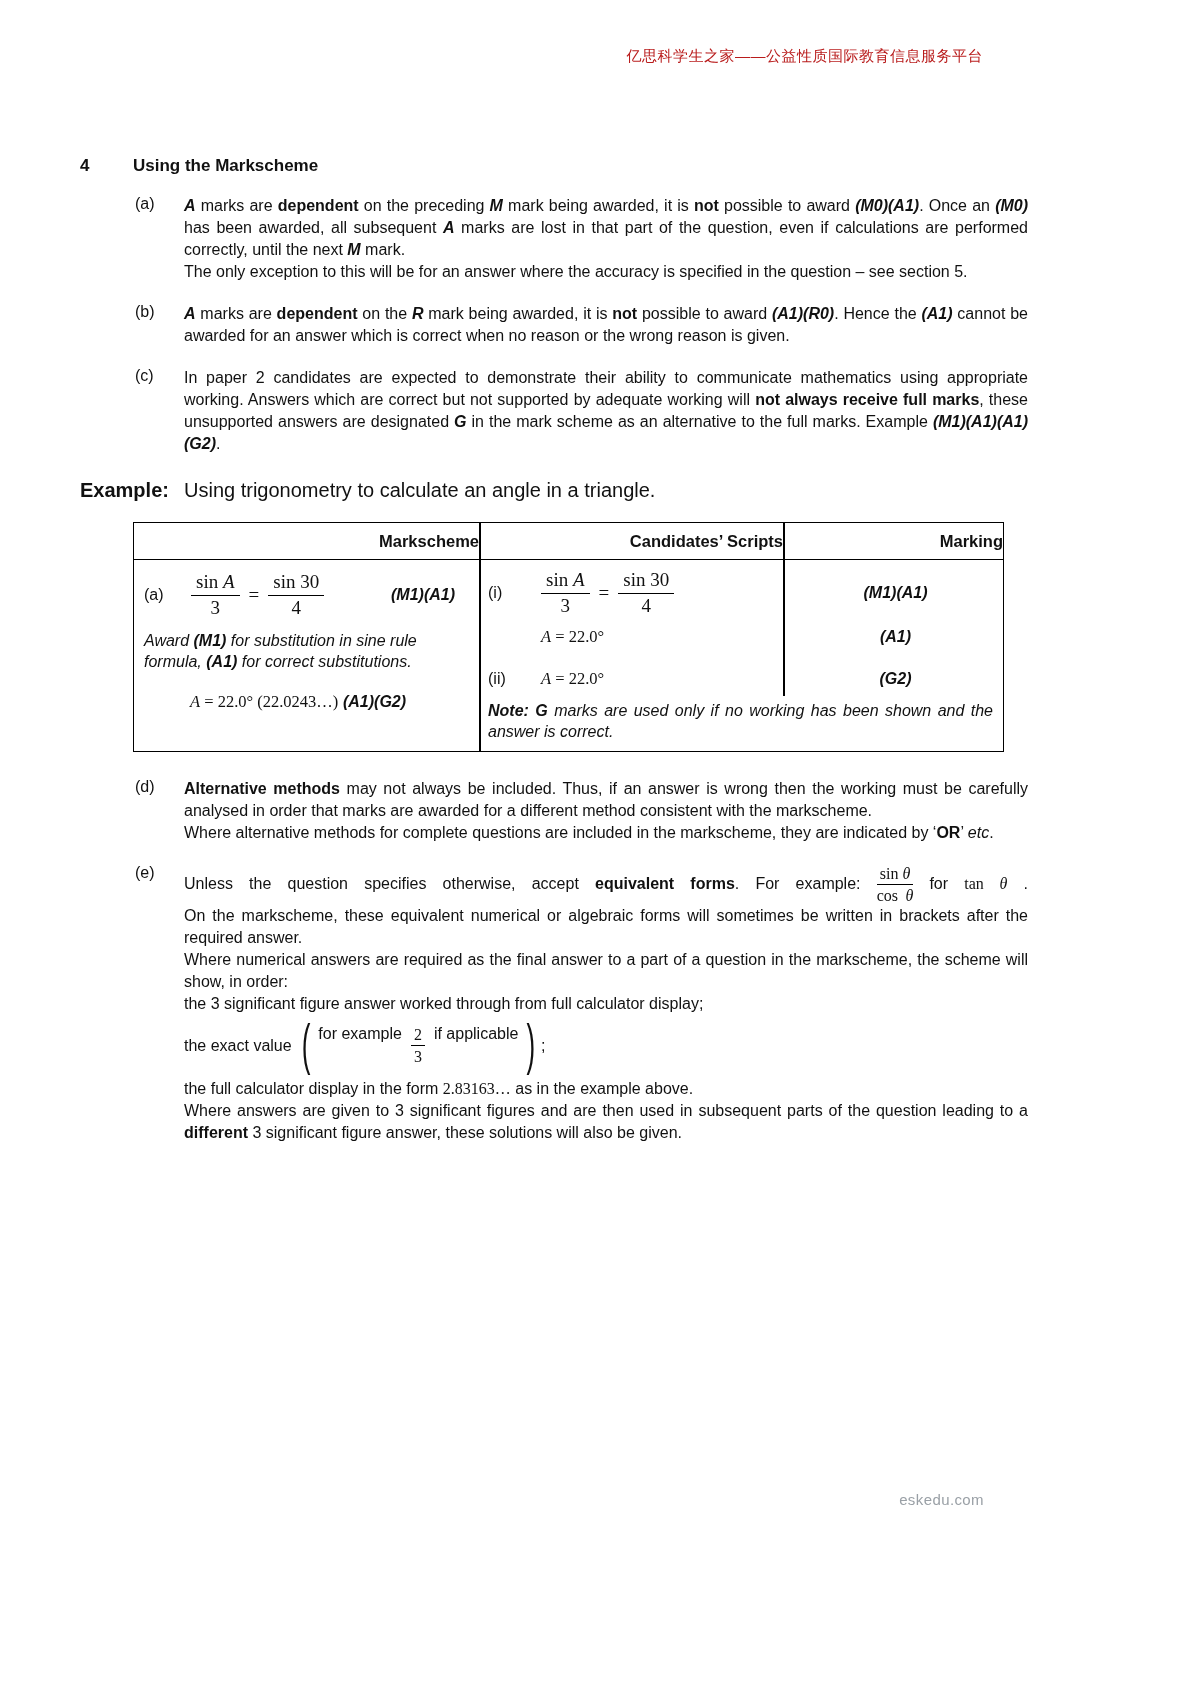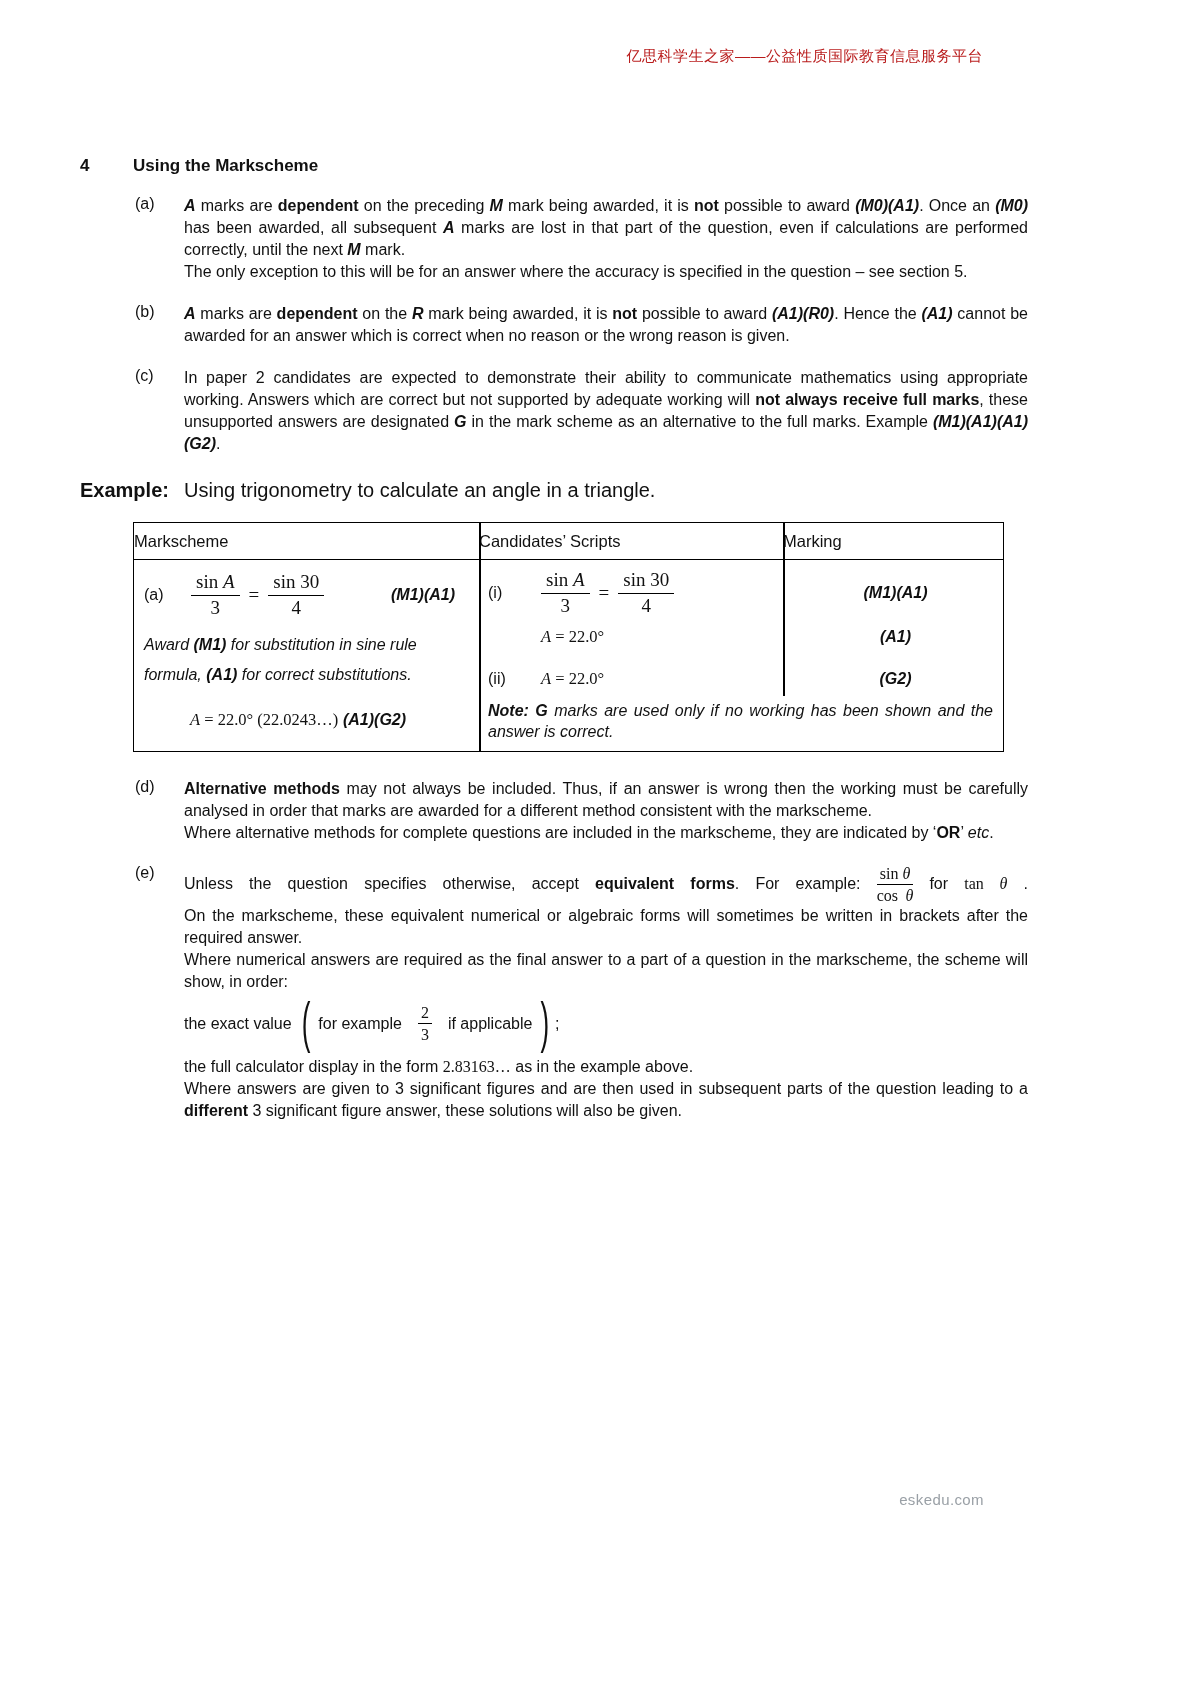--- a/index.html
+++ b/index.html
@@ -17,53 +17,53 @@
   .ri{font-style:italic}
   .rf{font-family:Liberation Serif, serif}
   .example-row{display:flex;font-size:20px;margin:24px 0 20px}
   .ex-label{font-weight:700;width:104px;flex-shrink:0}
 
   
   .ms-table{position:relative;margin-left:53px;width:869px;border:1.7px solid #000;margin-bottom:26px;font-size:16px}
   .vline-a{position:absolute;left:345px;top:0;bottom:0;width:1.7px;background:#000}
   .vline-b{position:absolute;left:649px;top:0;height:173px;width:1.7px;background:#000}
   .t-head{display:grid;grid-template-columns:345px 304px 1fr;border-bottom:1.7px solid #000;height:36px;align-items:center}
-  .th{text-align:left;font-weight:400;font-size:16.5px}
+  .th{text-align:right;font-weight:700;font-size:16.5px}
   .t-body{display:grid;grid-template-columns:345px 1fr}
   .ms-eq-row{display:flex;align-items:center;height:62px;padding:8px 24px 0 10px;box-sizing:border-box}
   .ms-label{width:47px;flex-shrink:0}
   .mark{font-weight:700;font-style:italic}
   .ms-eq-row .mark{margin-left:auto}
   .equation{display:inline-flex;align-items:center;font-family:"Liberation Serif","DejaVu Serif",serif;font-size:19px}
   .frac{display:inline-block;text-align:center}
   .frac .num{display:block;border-bottom:1.4px solid #000;padding:0 5px 2px}
   .frac .den{display:block;padding-top:1px}
   .eq-sign{margin:0 9px}
-  .award{padding:8px 14px 0 10px;font-size:16px;line-height:30px}
+  .award{padding:8px 14px 0 10px;font-size:16px;line-height:21px}
   .ms-answer{margin-top:20px;padding:0 0 10px 56px;font-size:16.5px;white-space:nowrap}
   .ms-answer .mark{font-size:16px}
   .td-right{display:flex;flex-direction:column}
   .sub-row{display:grid;grid-template-columns:1fr 215px}
   .cs-cell{padding-left:9px;display:flex;align-items:center}
   .cs-label{width:53px;flex-shrink:0}
   .mk-cell{display:flex;align-items:center;justify-content:center;font-weight:700;font-style:italic}
   .row-eq{height:62px;padding-top:4px;box-sizing:border-box}
   .row-ans{height:30px}
   .row-ans .cs-cell{padding-left:62px}
   .row-ii{height:30px;margin-top:12px}
   .cs-ans{font-size:16.5px}
   .note{padding:6px 10px 9px 9px;font-size:16px;line-height:21px;text-align:justify}
 
   
   .p-frac{text-align:justify;text-align-last:justify}
   .inline-frac{font-family:"Liberation Serif","DejaVu Serif",serif;font-size:16px;vertical-align:middle;line-height:19px}
   .inline-frac .num{border-bottom:1.2px solid #000;padding:0 3px 1px}
   .exact-line{display:flex;align-items:center;margin:10px 0 12px;font-size:16px}
   .bigparen{font-size:26px;transform:scaleY(2.1);transform-origin:center;display:inline-block;font-weight:300;padding:0 4px;margin:0 2px}
-  .exact-inner{display:inline-flex;align-items:center;gap:16px;padding:0 2px}
+  .exact-inner{display:inline-flex;align-items:flex-start;gap:9px;padding:0 2px}
   .exact-line .pre{margin-right:4px}
   .site-logo{position:absolute;right:207px;bottom:177px;font-size:15px;color:#9aa0a6;letter-spacing:.4px}
 </style>
 </head>
 <body>
 
 <div class="watermark">亿思科学生之家——公益性质国际教育信息服务平台</div>
 
 <div class="content">
 
@@ -176,20 +176,21 @@
       <p><span>Where alternative methods for complete questions are included in the markscheme, they are indicated by ‘</span><span class="rb">OR</span><span>’ </span><span class="ri">etc</span><span>.</span></p>
     </div>
   </div>
 
   <div class="item">
     <span class="i-label">(e)</span>
     <div class="i-body">
       <p class="p-frac"><span><span>Unless the question specifies otherwise, accept </span><span class="rb">equivalent forms</span><span>.  For example: </span></span><span class="frac inline-frac"><span class="num"><span class="rf">sin </span><span class="ri rf">θ</span></span><span class="den"><span class="rf">cos </span><span class="ri rf">θ</span></span></span><span><span> for </span><span class="rf">tan </span><span class="ri rf">θ</span><span> .</span></span></p>
       <p><span>On the markscheme, these equivalent numerical or algebraic forms will sometimes be written in brackets after the required answer.</span></p>
       <p><span>Where numerical answers are required as the final answer to a part of a question in the markscheme, the scheme will show, in order:</span></p>
+      <p><span>the 3 significant figure answer worked through from full calculator display;</span></p>
       <div class="exact-line">
         <span class="pre">the exact value</span>
         <span class="bigparen">(</span>
         <span class="exact-inner">
           <span>for example</span>
           <span class="frac inline-frac">
               <span class="num">2</span>
               <span class="den">3</span>
             </span>
           <span>if applicable</span>

